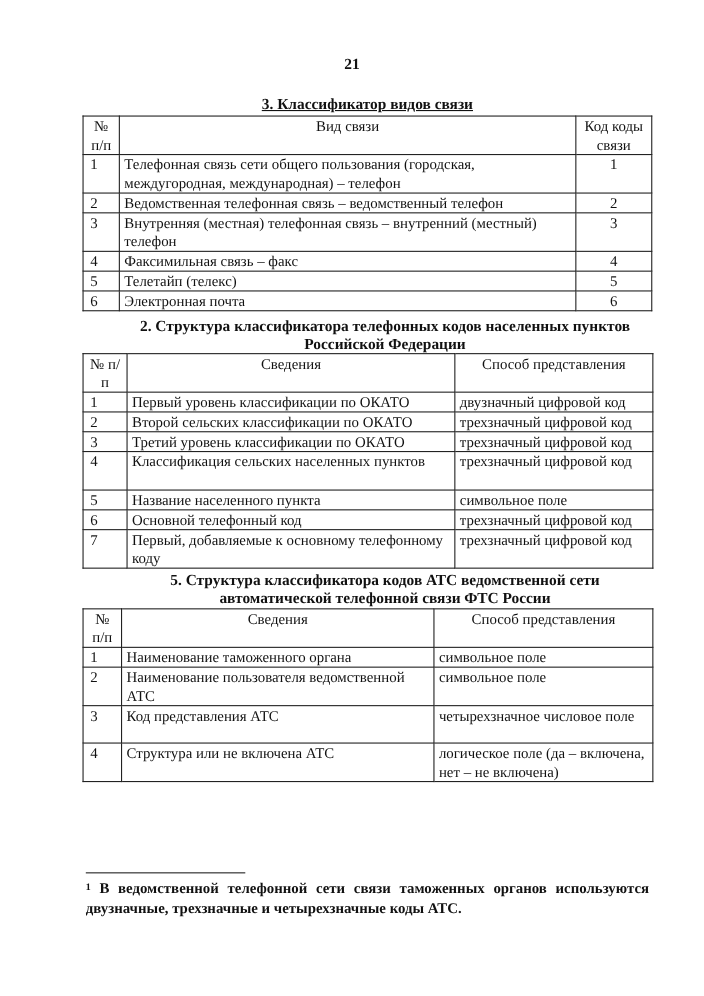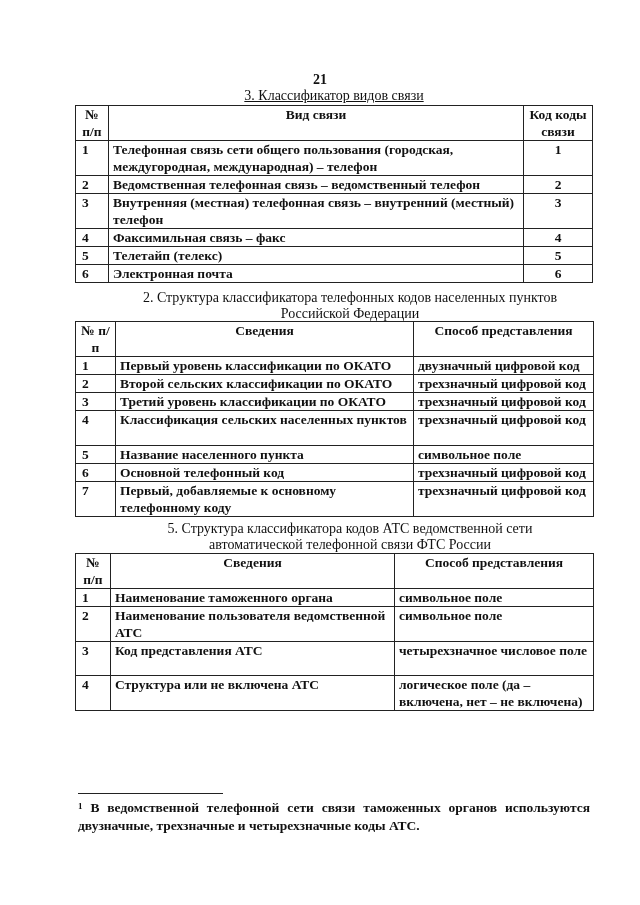--- a/index.html
+++ b/index.html
@@ -3,32 +3,32 @@
   <meta charset="utf-8">
   <style>
     html, body { margin: 0; padding: 0; background: #ffffff; }
     body {
       width: 640px; height: 905px; position: relative; overflow: hidden;
       font-family: "Liberation Serif", "DejaVu Serif", serif;
       color: #111;
     }
     .page-number {
       position: absolute; top: 52px; left: 0; width: 640px; text-align: center;
-      font-size: 14px; font-weight: bold; margin-top: 20px;
+      font-size: 14px; font-weight: bold;
     }
     .section-title {
       position: absolute; left: 75px; width: 518px; text-align: center;
-      font-size: 14px; font-weight: normal; line-height: 16px;
+      font-size: 14px; font-weight: bold; line-height: 16px;
     }
     table.doc {
       position: absolute; border-collapse: collapse; table-layout: fixed;
       font-size: 13.5px; line-height: 17px;
     }
     table.doc td, table.doc th {
-      border: 1px solid #222; padding: 0 4px; vertical-align: top; font-weight: bold;
+      border: 1px solid #222; padding: 0 4px; vertical-align: top; font-weight: normal;
     }
     table.doc th { text-align: center; }
     .num { text-align: left; padding-left: 6px !important; }
     .center { text-align: center; }
     .footnote-rule {
       position: absolute; left: 78px; top: 793px; width: 145px; height: 0;
       border-top: 1px solid #222;
     }
     .footnote {
       position: absolute; left: 78px; top: 799px; width: 512px;

